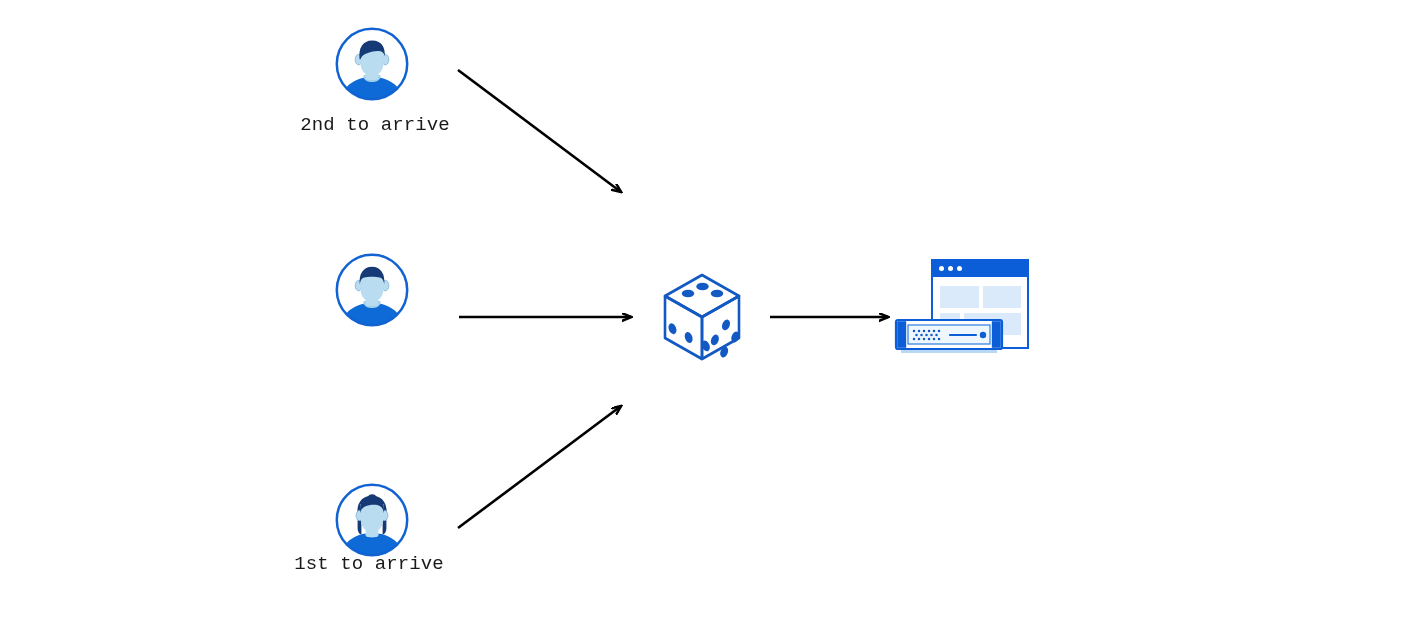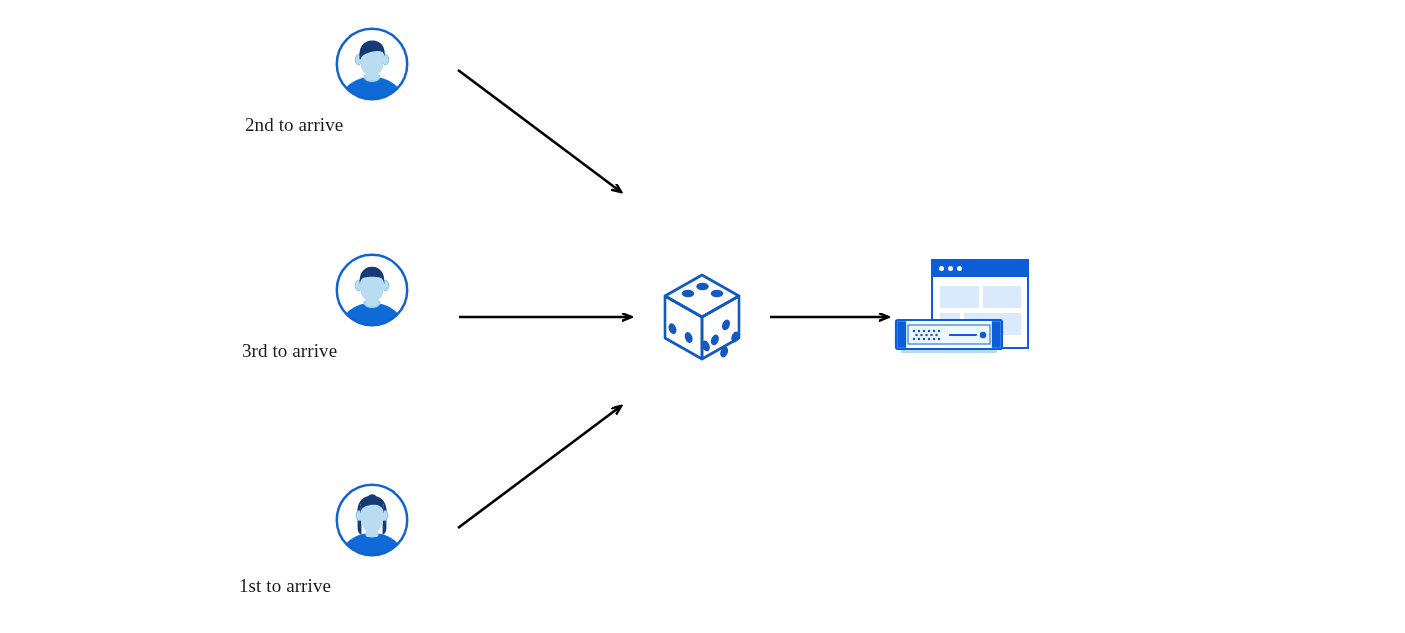--- a/index.html
+++ b/index.html
@@ -16,22 +16,22 @@
     height: 633px;
     background: #ffffff;
     overflow: hidden;
   }
   .node {
     position: absolute;
   }
   .node-label {
     position: absolute;
     width: 260px;
-    text-align: left;
-    font-family: Liberation Serif, serif;
+    text-align: center;
+    font-family: Liberation Mono, monospace;
     font-size: 19px;
     color: #1a1a1a;
     letter-spacing: 0.1px;
     white-space: nowrap;
   }
   .avatar-wrap {
     position: absolute;
     width: 76px;
     height: 76px;
   }
@@ -118,21 +118,20 @@
         <path d="M29.6 51.8 C31.5 57.5 44.5 57.5 46.4 51.8 L46.4 49 L29.6 49 Z" fill="#9fd0ea"></path>
         <path d="M31.6 40 L44.4 40 L44.4 52.4 C44.4 54.6 31.6 54.6 31.6 52.4 Z" fill="#b9dcf0"></path>
         <ellipse cx="24.6" cy="33.6" rx="3.4" ry="5.2" fill="#b9dcf0" stroke="#7fb9dc" stroke-width="0.9"></ellipse>
         <ellipse cx="51.4" cy="33.6" rx="3.4" ry="5.2" fill="#b9dcf0" stroke="#7fb9dc" stroke-width="0.9"></ellipse>
         <path d="M26.3 22 L49.7 22 L49.7 35.6 C49.7 44.6 45 49.6 38 49.6 C31 49.6 26.3 44.6 26.3 35.6 Z" fill="#b9dcf0"></path>
         <path d="M25.8 32.6 C24.6 22.4 29.2 14.8 38 14.8 C46.8 14.8 51.4 22.4 50.2 32.6 C49.8 28.6 48.4 26.4 45.8 25.6 C42 24.4 34 24.4 30.2 25.6 C27.6 26.4 26.2 28.6 25.8 32.6 Z" fill="#153a75"></path>
       </g>
       <circle cx="38" cy="38" r="35.2" fill="none" stroke="#1263d2" stroke-width="2.5"></circle>
     </svg>
   </div>
-  <div class="node-label" style="left:242px; top:340px;">3rd to arrive</div>
 
   <div class="avatar-wrap" style="left:334px; top:482px;">
     <svg class="icon-svg" width="76" height="76" viewBox="0 0 76 76" xmlns="http://www.w3.org/2000/svg">
       <defs>
         <clipPath id="clip1st">
             <circle cx="38" cy="38" r="35.2"></circle>
           </clipPath>
       </defs>
       <circle cx="38" cy="38" r="35.2" fill="#ffffff"></circle>
       <g clip-path="url(#clip1st)">
@@ -145,21 +144,21 @@
         <ellipse cx="50.6" cy="33.6" rx="3.3" ry="5" fill="#b9dcf0" stroke="#7fb9dc" stroke-width="0.9"></ellipse>
 
         <path d="M26.6 22 L49.4 22 L49.4 35.8 C49.4 44.8 44.8 50 38 50 C31.2 50 26.6 44.8 26.6 35.8 Z" fill="#b9dcf0"></path>
 
         <path d="M26.4 31.2 C25.2 21.4 29.8 14 38 14 C46.2 14 50.8 21.4 49.6 31.2 C49.2 26.6 47.4 24 44 23.2 C40.4 22.4 34.4 22.8 31 24.4 C28.4 25.6 26.8 27.6 26.4 31.2 Z" fill="#153a75"></path>
         <path d="M33.6 15.6 C34.8 11.2 41.8 11.2 42.8 15.8 C41 14.2 35.6 14.2 33.6 15.6 Z" fill="#153a75"></path>
       </g>
       <circle cx="38" cy="38" r="35.2" fill="none" stroke="#1263d2" stroke-width="2.5"></circle>
     </svg>
   </div>
-  <div class="node-label" style="left:239px; top:575px;">1st to arrive</div>
+  <div class="node-label" style="left:239px; top:553px;">1st to arrive</div>
 
   <div class="node" style="left:661px; top:271px;">
     <svg class="icon-svg" width="82" height="92" viewBox="0 0 82 92" xmlns="http://www.w3.org/2000/svg">
       <g fill="none" stroke="#1259c3" stroke-width="2.6" stroke-linejoin="round" stroke-linecap="round">
 
         <path d="M41 4 L78 25 L41 46 L4 25 Z"></path>
 
         <path d="M4 25 L41 46 L41 88 L4 67 Z"></path>
 
         <path d="M78 25 L78 67 L41 88 L41 46 Z"></path>

